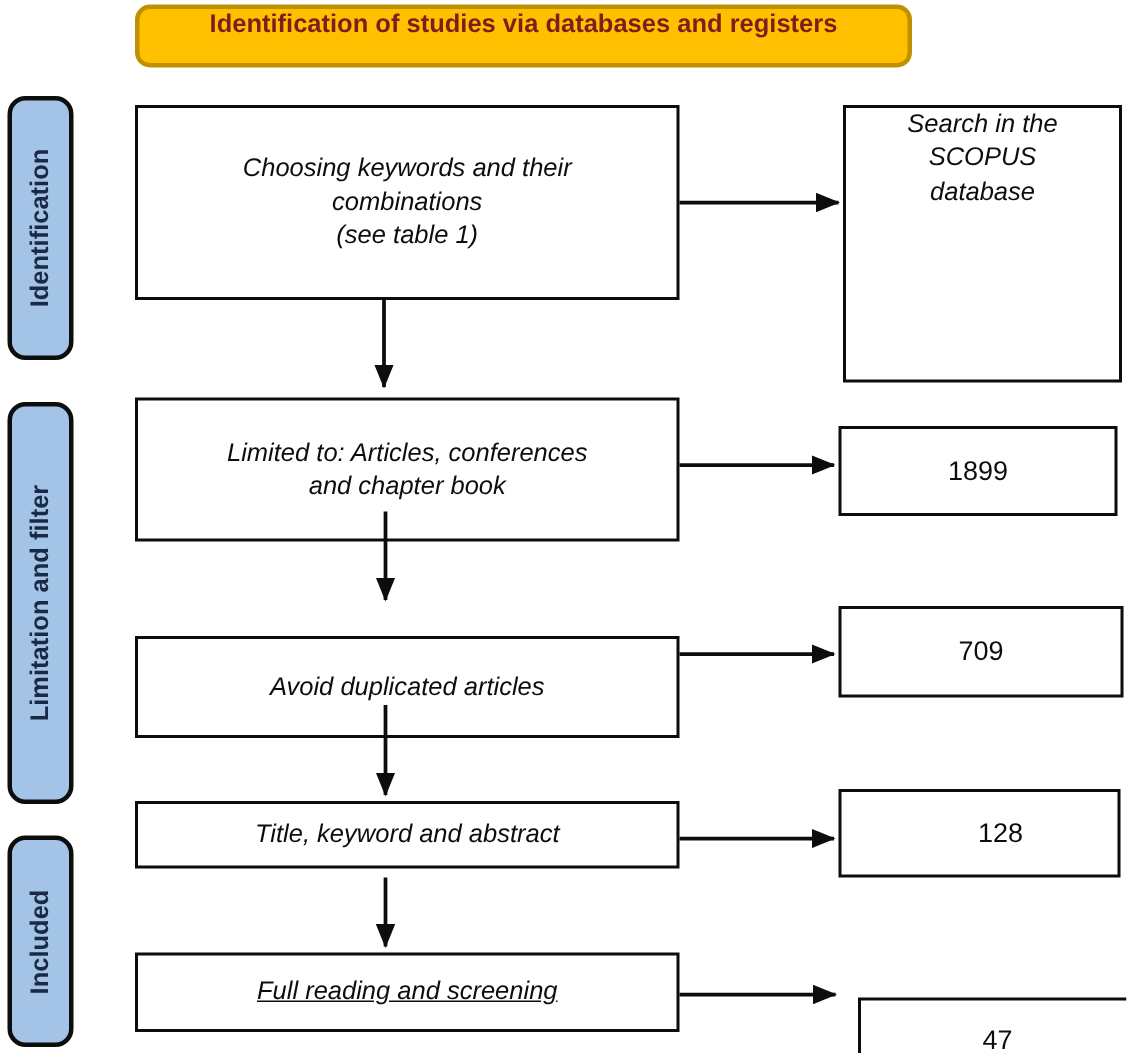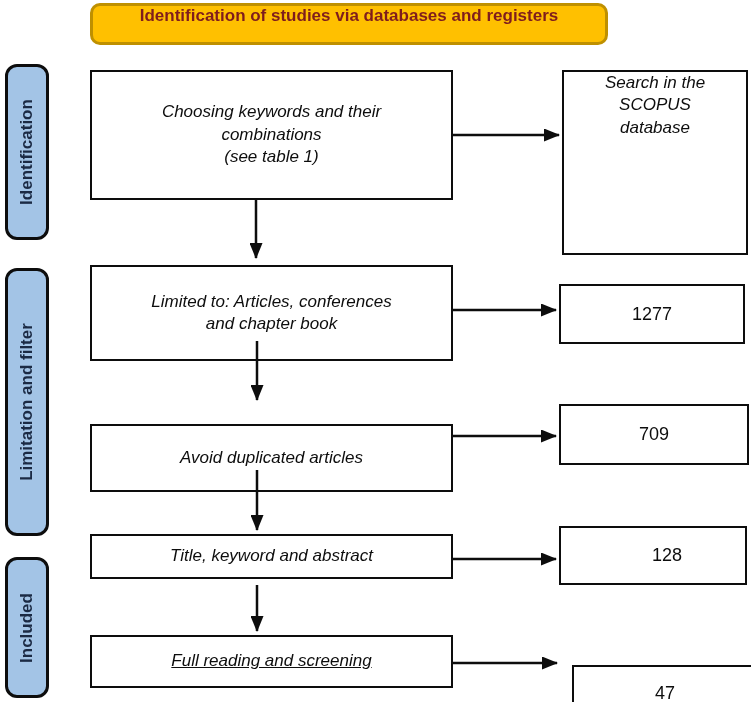--- a/index.html
+++ b/index.html
@@ -110,21 +110,21 @@
   <div class="fbox box-step5">
     <span class="step-text">Full reading and screening</span>
   </div>
 
   <div class="fbox box-scopus">
     <span class="step-text">Search in the
 SCOPUS
 database</span>
   </div>
   <div class="fbox box-n1277">
-    <span class="num-text">1277</span>
+    <span class="num-text">1899</span>
   </div>
   <div class="fbox box-n709">
     <span class="num-text">709</span>
   </div>
   <div class="fbox box-n128">
     <span class="num-text">128</span>
   </div>
   <div class="fbox box-n47">
     <span class="num-text">47</span>
   </div>

